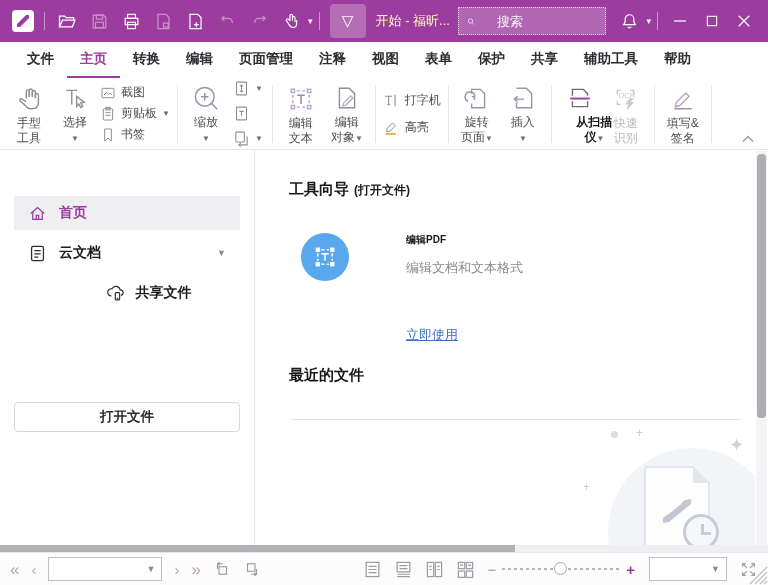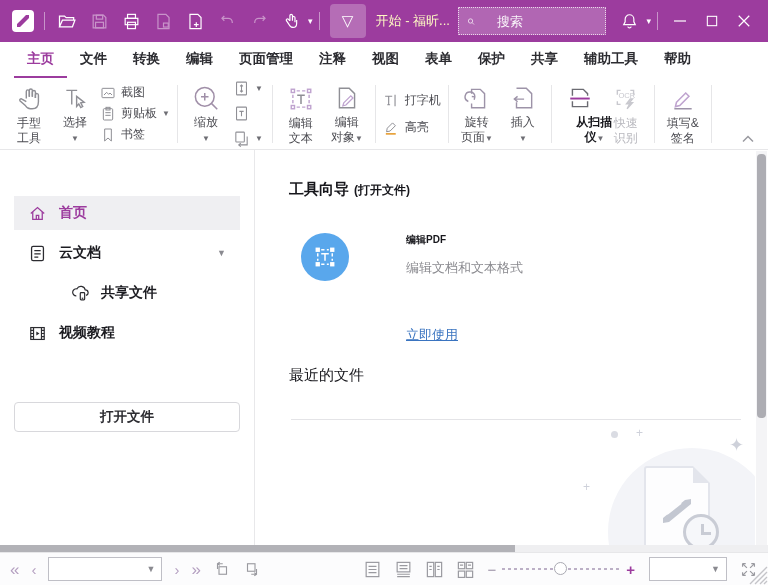--- a/index.html
+++ b/index.html
@@ -58,35 +58,35 @@
   #collapse-toolbar { position:absolute; right:14px; bottom:2px; color:#9a9aa0; }
 
   
   #sidebar { position:absolute; left:0; top:150px; width:255px; height:395px; background:#fff;
     border-right:1px solid #e8e8ea; }
   .side-item { display:flex; align-items:center; gap:12px; height:34px; margin:6px 14px;
     padding:0 14px; border-radius:0; font-size:14px; font-weight:700; color:#1c1c21; }
   .side-item.active { background:#efeff2; color:#9c3c9e; }
   .side-item .grow { flex:1; }
   .side-caret { color:#8a8a90; font-size:9px; }
-  .side-item.indent { margin-left:56px; }
+  .side-item.indent { margin-left:56px;justify-content:center; }
   #open-file-btn { position:absolute; left:14px; top:252px; width:226px; height:30px;
     background:#fff; border:1px solid #d8d8dc; border-radius:4px; font-size:13.5px; font-weight:700;
     color:#2c2c31; display:flex; align-items:center; justify-content:center; }
 
   
   #main { position:absolute; left:256px; top:150px; width:499px; height:395px; background:#fff; overflow:hidden; }
   #guide-title { position:absolute; left:33px; top:30px; font-size:15px; font-weight:700; color:#17171c; white-space:nowrap;}
   #guide-sub { font-size:12px; font-weight:700; margin-left:5px; }
   #card-icon { position:absolute; left:45px; top:83px; width:48px; height:48px; border-radius:50%;
     background:#59a7ec; display:flex; align-items:center; justify-content:center; }
   #card-title { position:absolute; left:150px; top:83px; font-size:10px; font-weight:700; color:#17171c; }
   #card-desc { position:absolute; left:150px; top:109px; font-size:13px; color:#8b8b90; }
   #card-link { position:absolute; left:150px; top:176px; font-size:13px; color:#3a74c0; text-decoration:underline; }
-  #recent-title { position:absolute; left:33px; top:216px; font-size:15px; font-weight:400; color:#17171c; }
+  #recent-title { position:absolute; left:33px; top:216px; font-size:15px; font-weight:700; color:#17171c; }
   #recent-divider { position:absolute; left:35px; right:14px; top:269px; height:1px; background:#e4e4e7; }
 
   
   .wm { position:absolute; }
   #wm-circle { left:352px; top:298px; width:168px; height:168px; border-radius:50%; background:#f3f4f8; }
   #wm-doc { left:388px; top:316px; width:66px; height:82px; background:#fdfdfe; border:2px solid #e3e5ec;
     border-radius:3px; }
   #wm-fold { left:437px; top:316px; width:0; height:0; border-left:17px solid #e3e5ec;
     border-top:17px solid #f3f4f8; }
   #wm-logo { left:401px; top:340px; }
@@ -220,22 +220,22 @@
         </svg>
     </div>
     <div class="tb-btn">
       <svg width="18" height="18" viewBox="0 0 24 24" stroke="#fff" stroke-width="1.6">
           <path d="M5,5 L19,19 M19,5 L5,19"></path>
         </svg>
     </div>
   </div>
 
   <div id="menubar">
+    <span class="menu-item">文件</span>
     <span class="menu-item active">主页</span>
-    <span class="menu-item">文件</span>
     <span class="menu-item">转换</span>
     <span class="menu-item">编辑</span>
     <span class="menu-item">页面管理</span>
     <span class="menu-item">注释</span>
     <span class="menu-item">视图</span>
     <span class="menu-item">表单</span>
     <span class="menu-item">保护</span>
     <span class="menu-item">共享</span>
     <span class="menu-item">辅助工具</span>
     <span class="menu-item">帮助</span>
@@ -460,29 +460,20 @@
       <span class="grow"></span>
       <span class="side-caret">▼</span>
     </div>
     <div class="side-item indent">
       <svg width="19" height="19" viewBox="0 0 24 24" fill="none" stroke="#2c2c31" stroke-width="1.5">
           <path d="M8,15 a4.5,4.5 0 1 1 0.8,-8.9 a5.5,5.5 0 0 1 10.4,1.4 a3.5,3.5 0 0 1 1,6.9"></path>
           <rect x="13" y="11" width="5.5" height="9" rx="1"></rect>
           <path d="M14.8,18 h2"></path>
         </svg>
       <span>共享文件</span>
-    </div>
-    <div class="side-item">
-      <svg width="19" height="19" viewBox="0 0 24 24" fill="none" stroke="#2c2c31" stroke-width="1.5">
-          <rect x="3.5" y="4.5" width="17" height="15"></rect>
-          <path d="M7,4.5 v15 M17,4.5 v15"></path>
-          <path d="M3.5,8 h3.5 M3.5,12 h3.5 M3.5,16 h3.5 M17,8 h3.5 M17,12 h3.5 M17,16 h3.5"></path>
-          <path d="M10.5,9.5 l4,2.5 -4,2.5 z" fill="#2c2c31" stroke="none"></path>
-        </svg>
-      <span>视频教程</span>
     </div>
     <button id="open-file-btn">打开文件</button>
   </div>
 
   <div id="main">
     <div id="guide-title"><span>工具向导</span><span id="guide-sub">(打开文件)</span></div>
 
     <div id="card-icon">
       <svg width="26" height="26" viewBox="0 0 24 24" fill="none">
           <g stroke="#fff" stroke-width="1.4">

